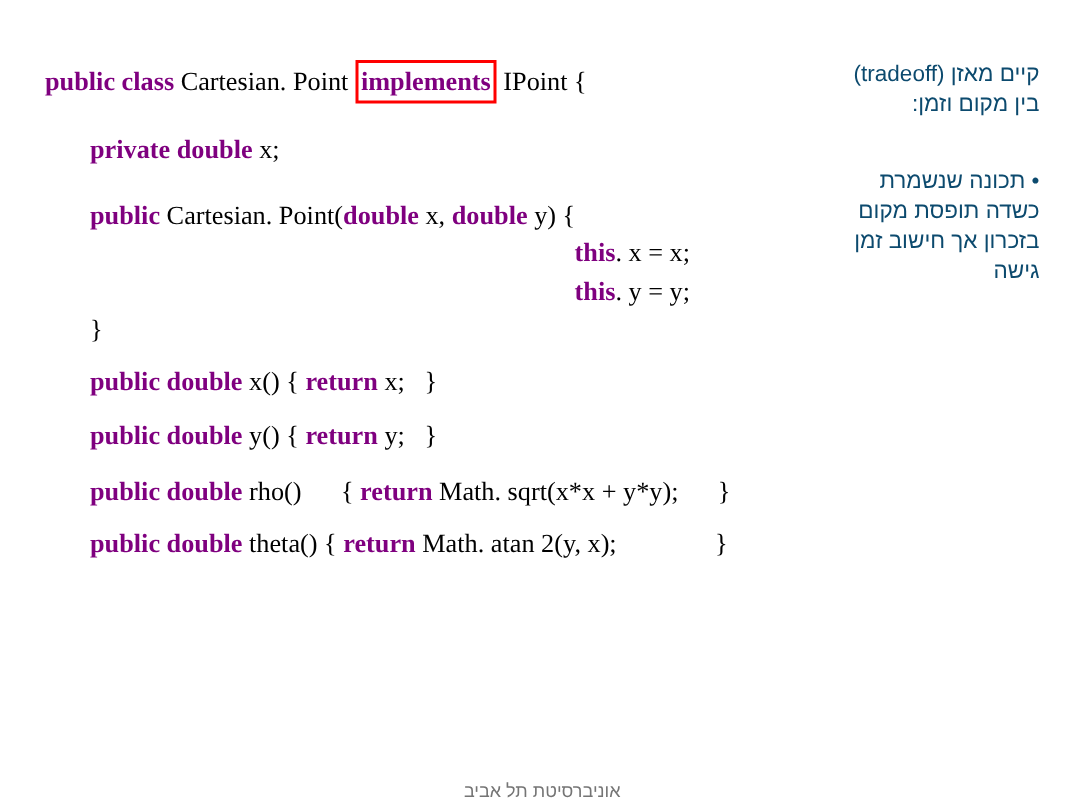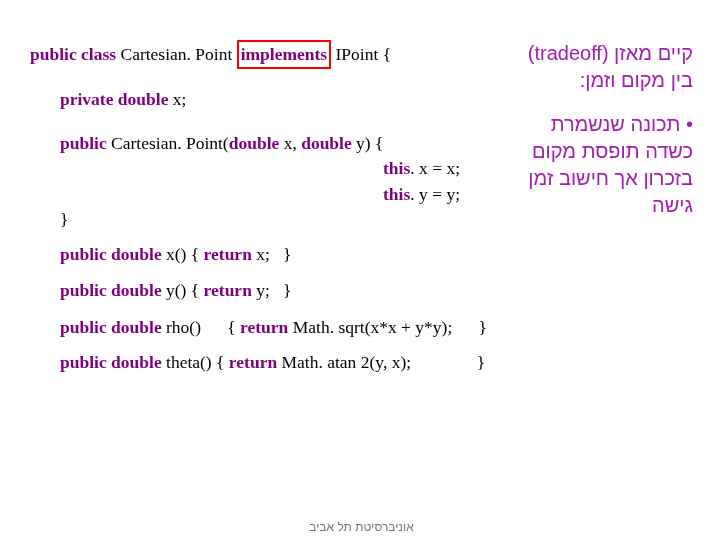--- a/index.html
+++ b/index.html
@@ -24,22 +24,22 @@
   }
   .left-col {
     flex: 0 0 440px;
     padding-right: 10px;
   }
   .right-col {
     flex: 1;
     direction: rtl;
     text-align: right;
     font-family: Arial, sans-serif;
-    font-size: 20px;
-    color: #a21caf;
+    font-size: 15px;
+    color: #0c4a6e;
     line-height: 1.35;
     padding-left: 5px;
   }
   .code-line {
     font-size: 17.5px;
     color: #000;
     line-height: 1.45;
     white-space: pre;
   }
   .kw { color: #7f007f; font-weight: bold; }
@@ -74,21 +74,21 @@
     position: absolute;
     left: 50%;
     transform: translateX(-50%);
     line-height: 1.3;
   }
   .footer-right {
     position: absolute;
     right: 40px;
     margin-top: 37px;
   }
-  .bullet-block { margin-top: 17px; }
+  .bullet-block { margin-top: 30px; }
   .spacer-sm { height: 18px; }
   .spacer-xs { height: 10px; }
 </style>
 </head>
 <body>
 
 <div class="slide">
 
   <div class="top-row">
 

